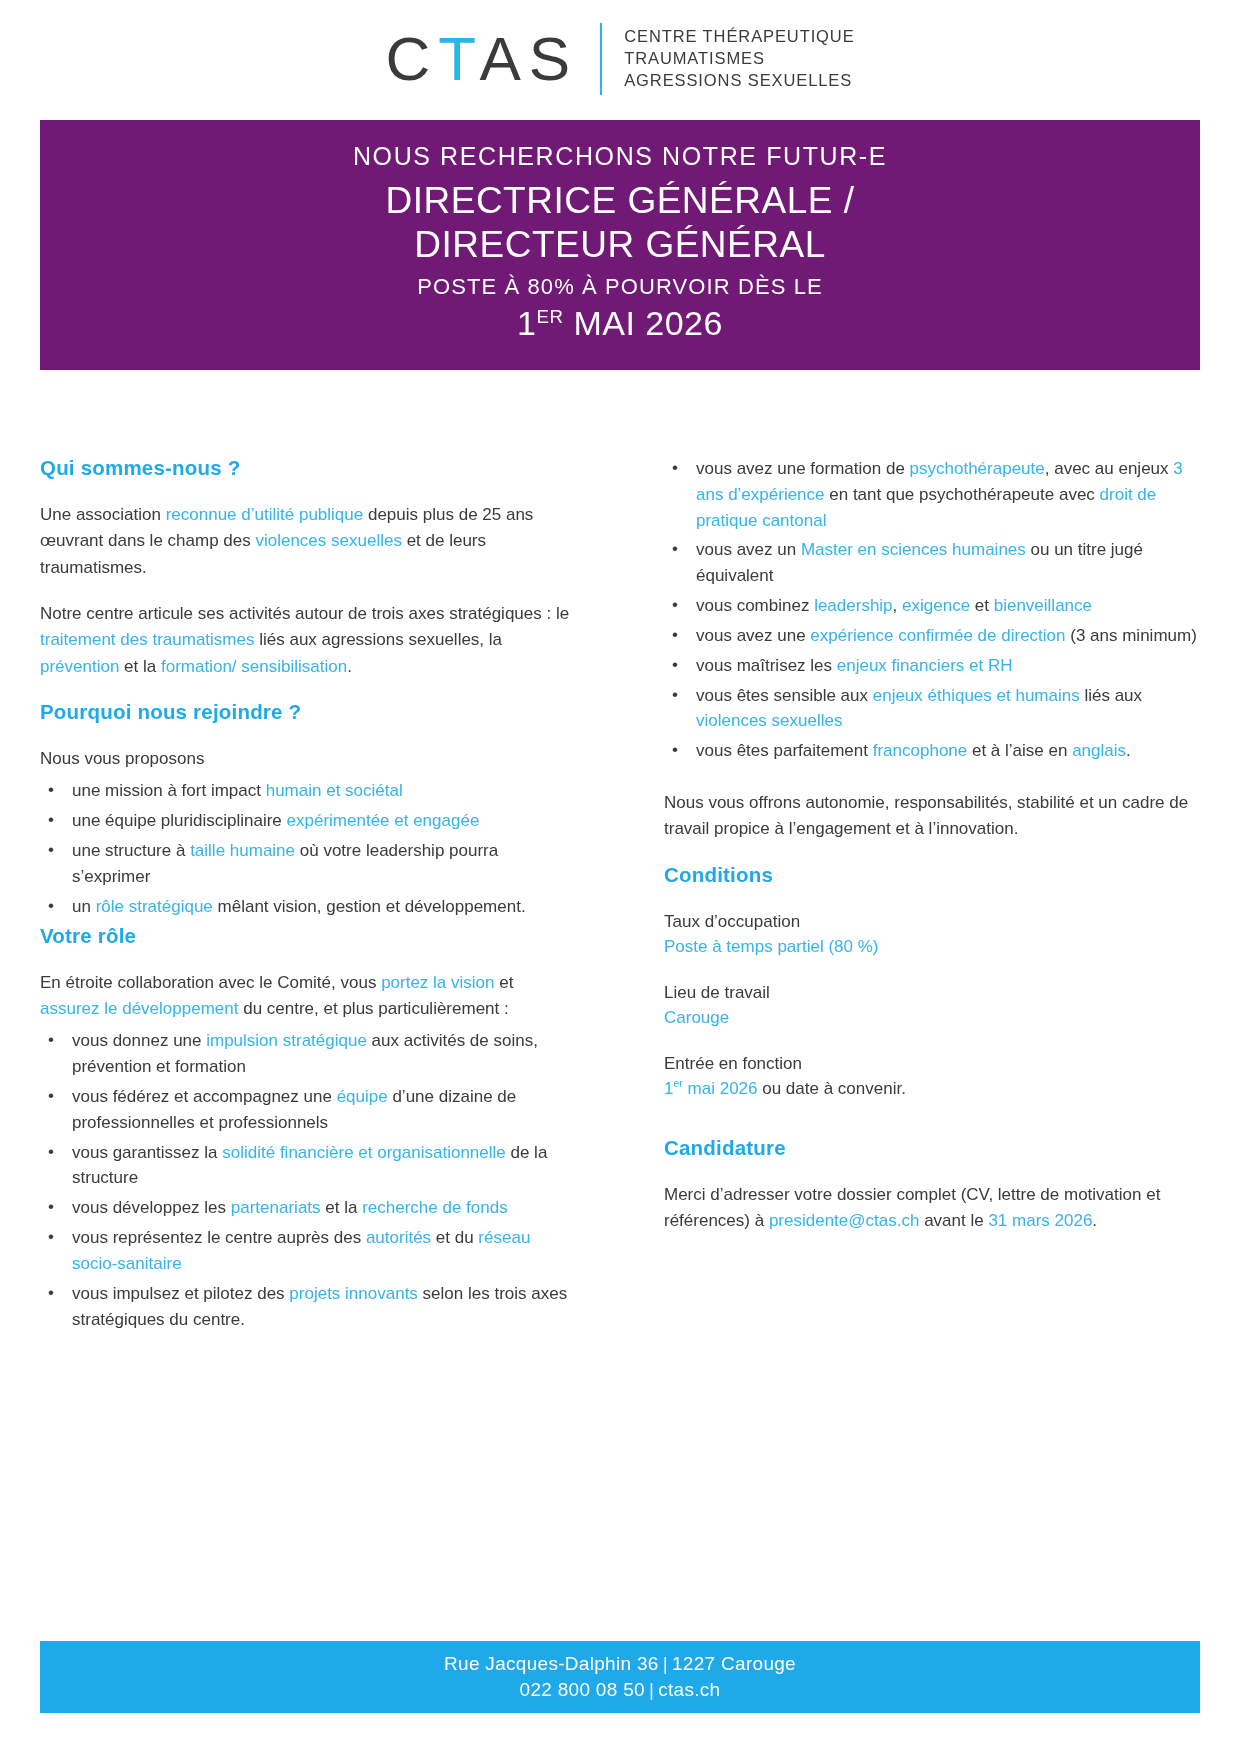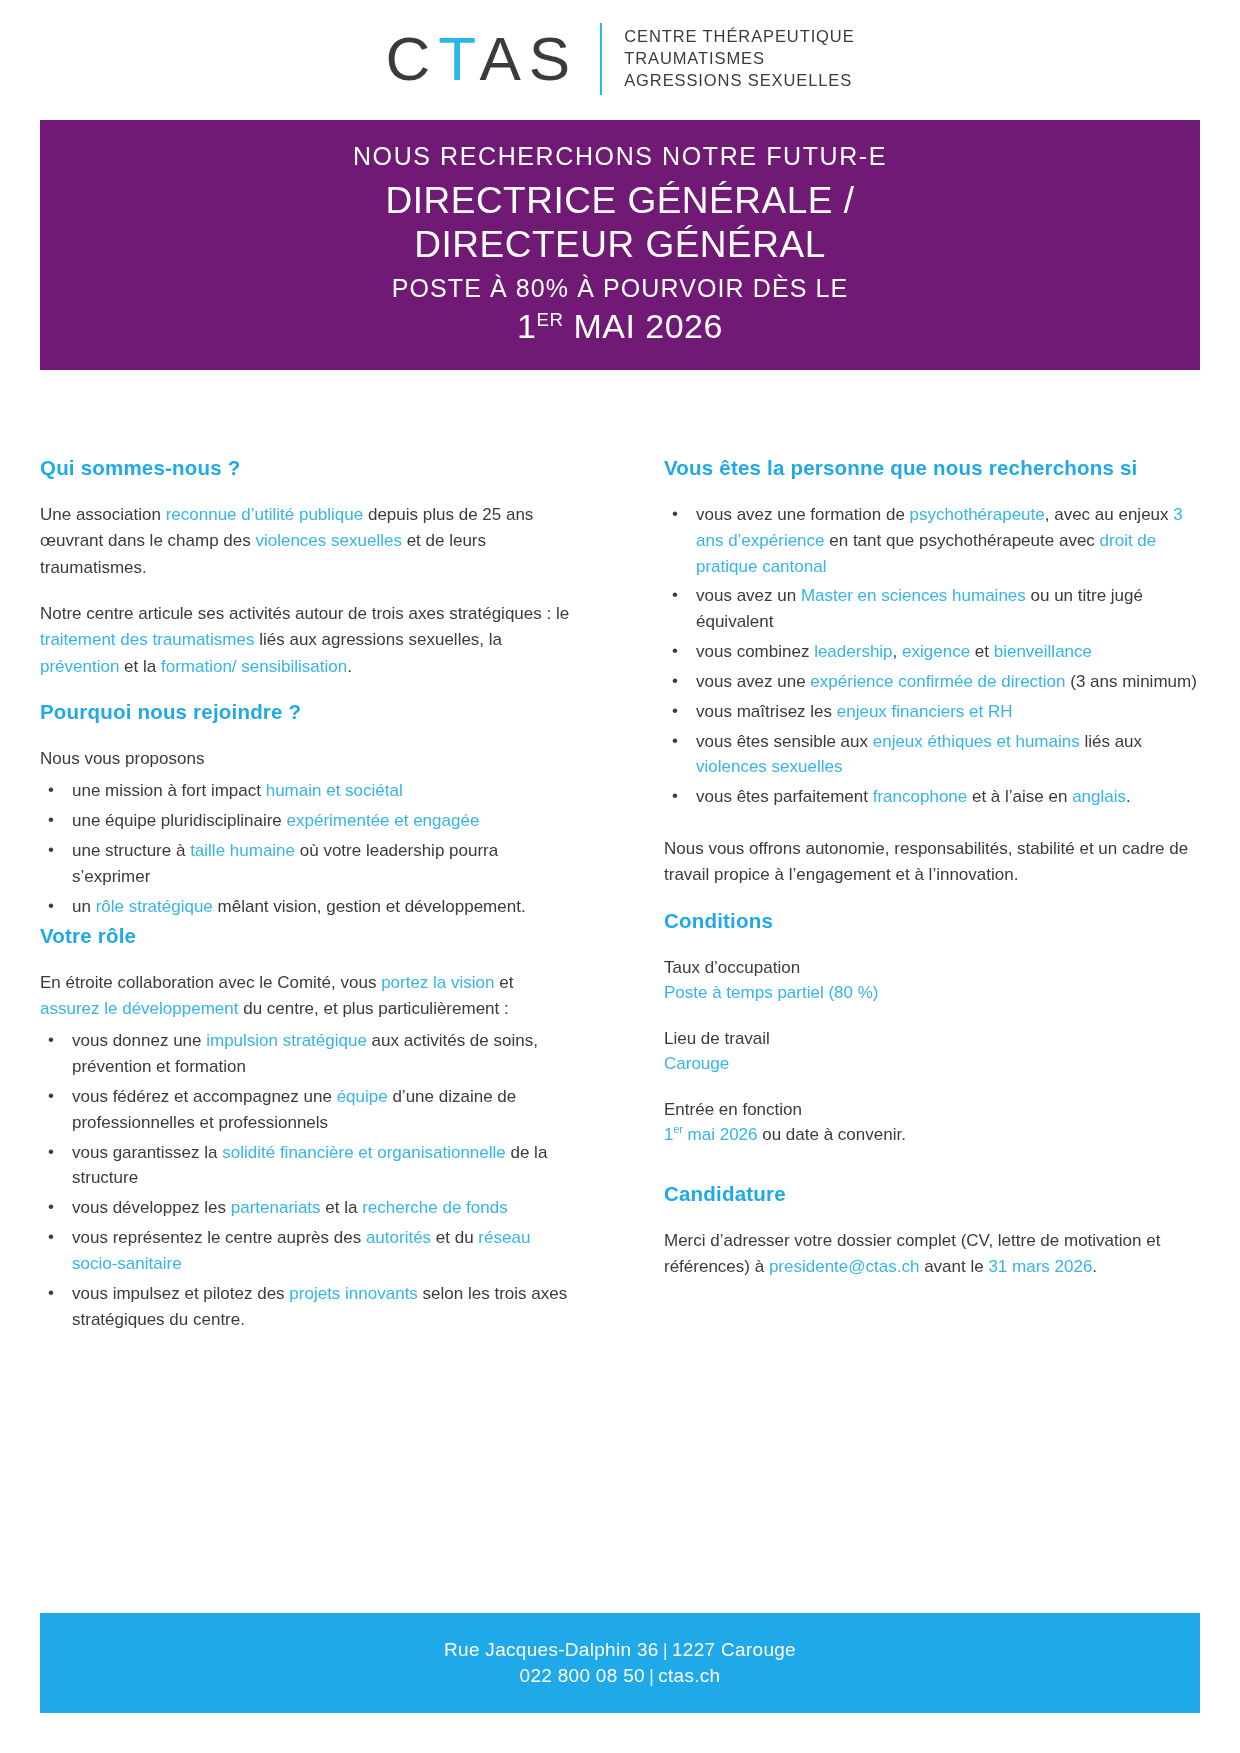--- a/index.html
+++ b/index.html
@@ -72,21 +72,21 @@
     margin: 0 0 8px;
   }
   .hero-title {
     font-size: 37px;
     font-weight: 400;
     line-height: 1.18;
     letter-spacing: 0.5px;
     margin: 0 0 8px;
   }
   .hero-sub {
-    font-size: 25px;
+    font-size: 22px;
     font-weight: 300;
     letter-spacing: 1.1px;
     margin: 4px 4px 4px;
   }
   .hero-date {
     font-size: 34px;
     font-weight: 400;
     letter-spacing: 0.5px;
     margin: 0;
   }
@@ -148,21 +148,21 @@
   .cond-block { margin-bottom: 20px; }
   .cond-label { font-size: 17px; line-height: 1.5; }
   .cond-value { font-size: 17px; line-height: 1.5; color: #36b4e8; }
 
   
   .footer {
     position: absolute;
     left: 40px;
     bottom: 40px;
     width: 1160px;
-    height: 100px;
+    height: 72px;
     background: #1fa9e8;
     color: #ffffff;
     display: flex;
     flex-direction: column;
     align-items: center;
     justify-content: center;
     gap: 4px;
   }
   .footer-line {
     font-size: 19px;
@@ -228,21 +228,20 @@
       <li><span>vous fédérez et accompagnez une </span><span class="hl">équipe</span><span> d’une dizaine de professionnelles et professionnels</span></li>
       <li><span>vous garantissez la </span><span class="hl">solidité financière et organisationnelle</span><span> de la structure</span></li>
       <li><span>vous développez les </span><span class="hl">partenariats</span><span> et la </span><span class="hl">recherche de fonds</span><span></span></li>
       <li><span>vous représentez le centre auprès des </span><span class="hl">autorités</span><span> et du </span><span class="hl">réseau socio-sanitaire</span><span></span></li>
       <li><span>vous impulsez et pilotez des </span><span class="hl">projets innovants</span><span> selon les trois axes stratégiques du centre.</span></li>
     </ul>
   </div>
 
   <div class="col right">
 
-    <h2 class="section">Vous êtes la personne que nous recherchons si</h2>
 
     <ul class="bullets">
       <li><span>vous avez une formation de </span><span class="hl">psychothérapeute</span><span>, avec au enjeux </span><span class="hl">3 ans d’expérience</span><span> en tant que psychothérapeute avec </span><span class="hl">droit de pratique cantonal</span><span></span></li>
       <li><span>vous avez un </span><span class="hl">Master en sciences humaines</span><span> ou un titre jugé équivalent</span></li>
       <li><span>vous combinez </span><span class="hl">leadership</span><span>, </span><span class="hl">exigence</span><span> et </span><span class="hl">bienveillance</span><span></span></li>
       <li><span>vous avez une </span><span class="hl">expérience confirmée de direction</span><span> (3 ans minimum)</span></li>
       <li><span>vous maîtrisez les </span><span class="hl">enjeux financiers et RH</span><span></span></li>
       <li><span>vous êtes sensible aux </span><span class="hl">enjeux éthiques et humains</span><span> liés aux </span><span class="hl">violences sexuelles</span><span></span></li>
       <li><span>vous êtes parfaitement </span><span class="hl">francophone</span><span> et à l’aise en </span><span class="hl">anglais</span><span>.</span></li>
     </ul>

